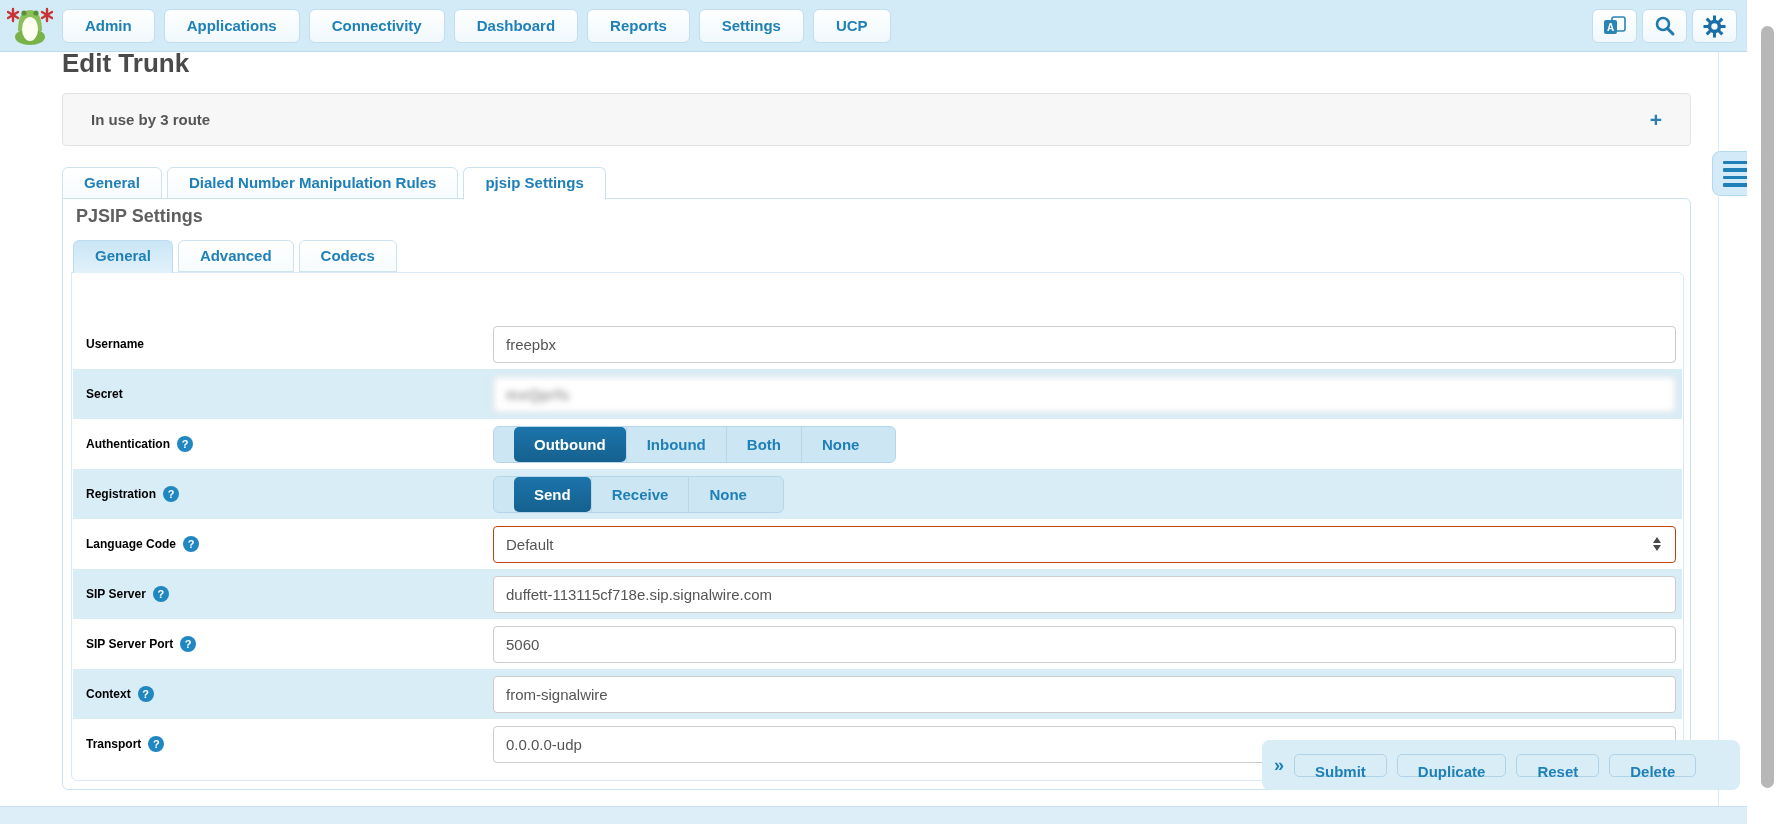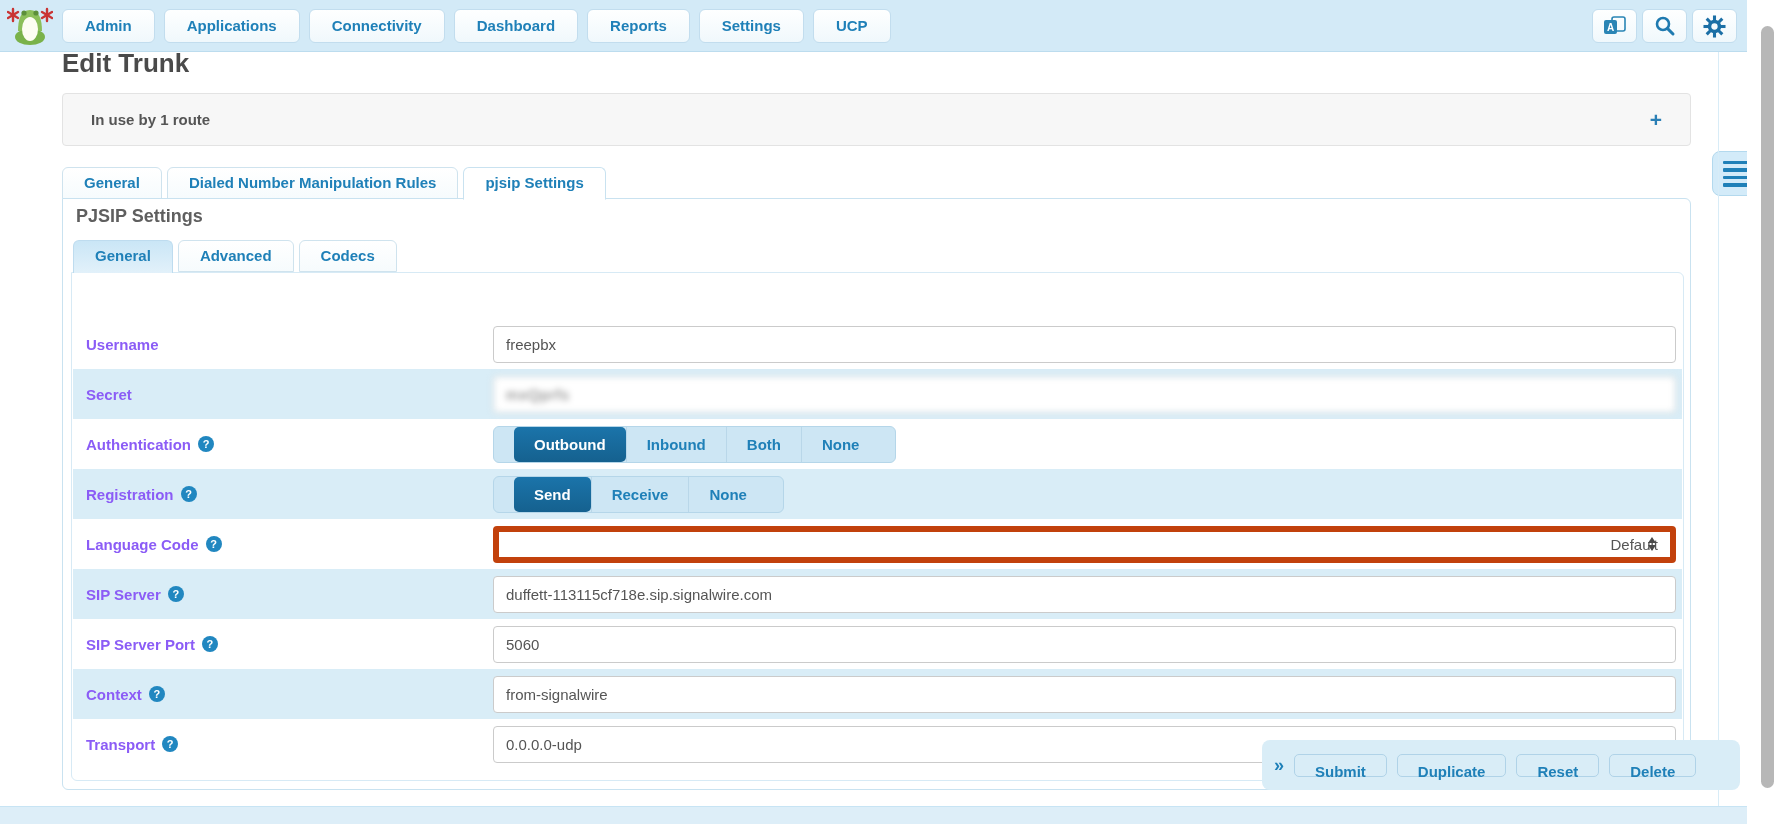--- a/index.html
+++ b/index.html
@@ -53,32 +53,32 @@
   .tabs-sub .tab.active { background:linear-gradient(#cae6f6,#e2f1fa);
                           border:1px solid #bedcef; border-bottom:none; }
   .inner-panel { position:absolute; left:8px; top:73px; right:6px; bottom:8px;
                  border:1px solid #d7eaf5; border-radius:0 6px 6px 6px;
                  padding:46px 1px 8px 1px; }
 
   
   .frow { display:flex; height:50px; align-items:center; }
   .frow.shade { background:#d9edf7; }
   .lcell { width:420px; padding-left:13px; display:flex; align-items:center; gap:7px; }
-  .lcell span.lbl { font-size:15px; font-weight:bold; color:#8b5cf6; }
+  .lcell span.lbl { font-size:12px; font-weight:bold; color:#000000; }
   .help { width:16px; height:16px; border-radius:50%; background:#2187c0; color:#fff;
           font-size:11px; font-weight:bold; display:inline-flex; align-items:center;
           justify-content:center; cursor:pointer; flex:0 0 auto; }
   .ccell { flex:1; padding-right:6px; position:relative; display:flex; align-items:center; }
   .txt { width:100%; height:37px; border:1px solid #cbcbcb; border-radius:4px;
          padding:0 12px; font-size:15px; color:#555; background:#fff;
          font-family:Liberation Sans, sans-serif; }
   .txt.redacted { filter:blur(3.2px); color:#6b6b6b; letter-spacing:1px; }
-  .sel { width:100%; height:37px; border:6px solid #c2410c; border-radius:4px;
+  .sel { width:100%; height:37px; border:1px solid #c2410c; border-radius:4px;
          background:#fff; display:flex; align-items:center; padding:0 12px;
-         font-size:15px; color:#555; cursor:pointer; position:relative;justify-content:flex-end; }
+         font-size:15px; color:#555; cursor:pointer; position:relative; }
   .spin { position:absolute; right:13px; top:50%; transform:translateY(-50%);
           width:9px; height:14px; }
   .spin::before { content:""; position:absolute; top:0; left:0; border-left:4.5px solid transparent;
           border-right:4.5px solid transparent; border-bottom:6px solid #4a4a4a; }
   .spin::after { content:""; position:absolute; bottom:0; left:0; border-left:4.5px solid transparent;
           border-right:4.5px solid transparent; border-top:6px solid #4a4a4a; }
   .tgroup { display:inline-flex; height:37px; border:1px solid #b5d6e9; border-radius:6px;
             background:#cde6f4; overflow:hidden; }
   .tbtn { padding:0 20px; line-height:35px; font-size:15px; font-weight:bold;
           color:#1f80b8; cursor:pointer; border-left:1px solid #b9d7e9; }
@@ -165,21 +165,21 @@
             </g>
           </g>
           <circle cx="12" cy="12" r="3.3" fill="#f4fafd"></circle>
         </svg>
       </div>
     </div>
   </div>
 
   <div class="page-title">Edit Trunk</div>
   <div class="usage-panel">
-    <span class="usage-text">In use by 1 route</span>
+    <span class="usage-text">In use by 3 route</span>
     <span class="usage-plus">+</span>
   </div>
 
   <div class="list-float">
     <span class="list-glyph">
         <i></i>
         <i></i>
         <i></i>
         <i></i>
       </span>

